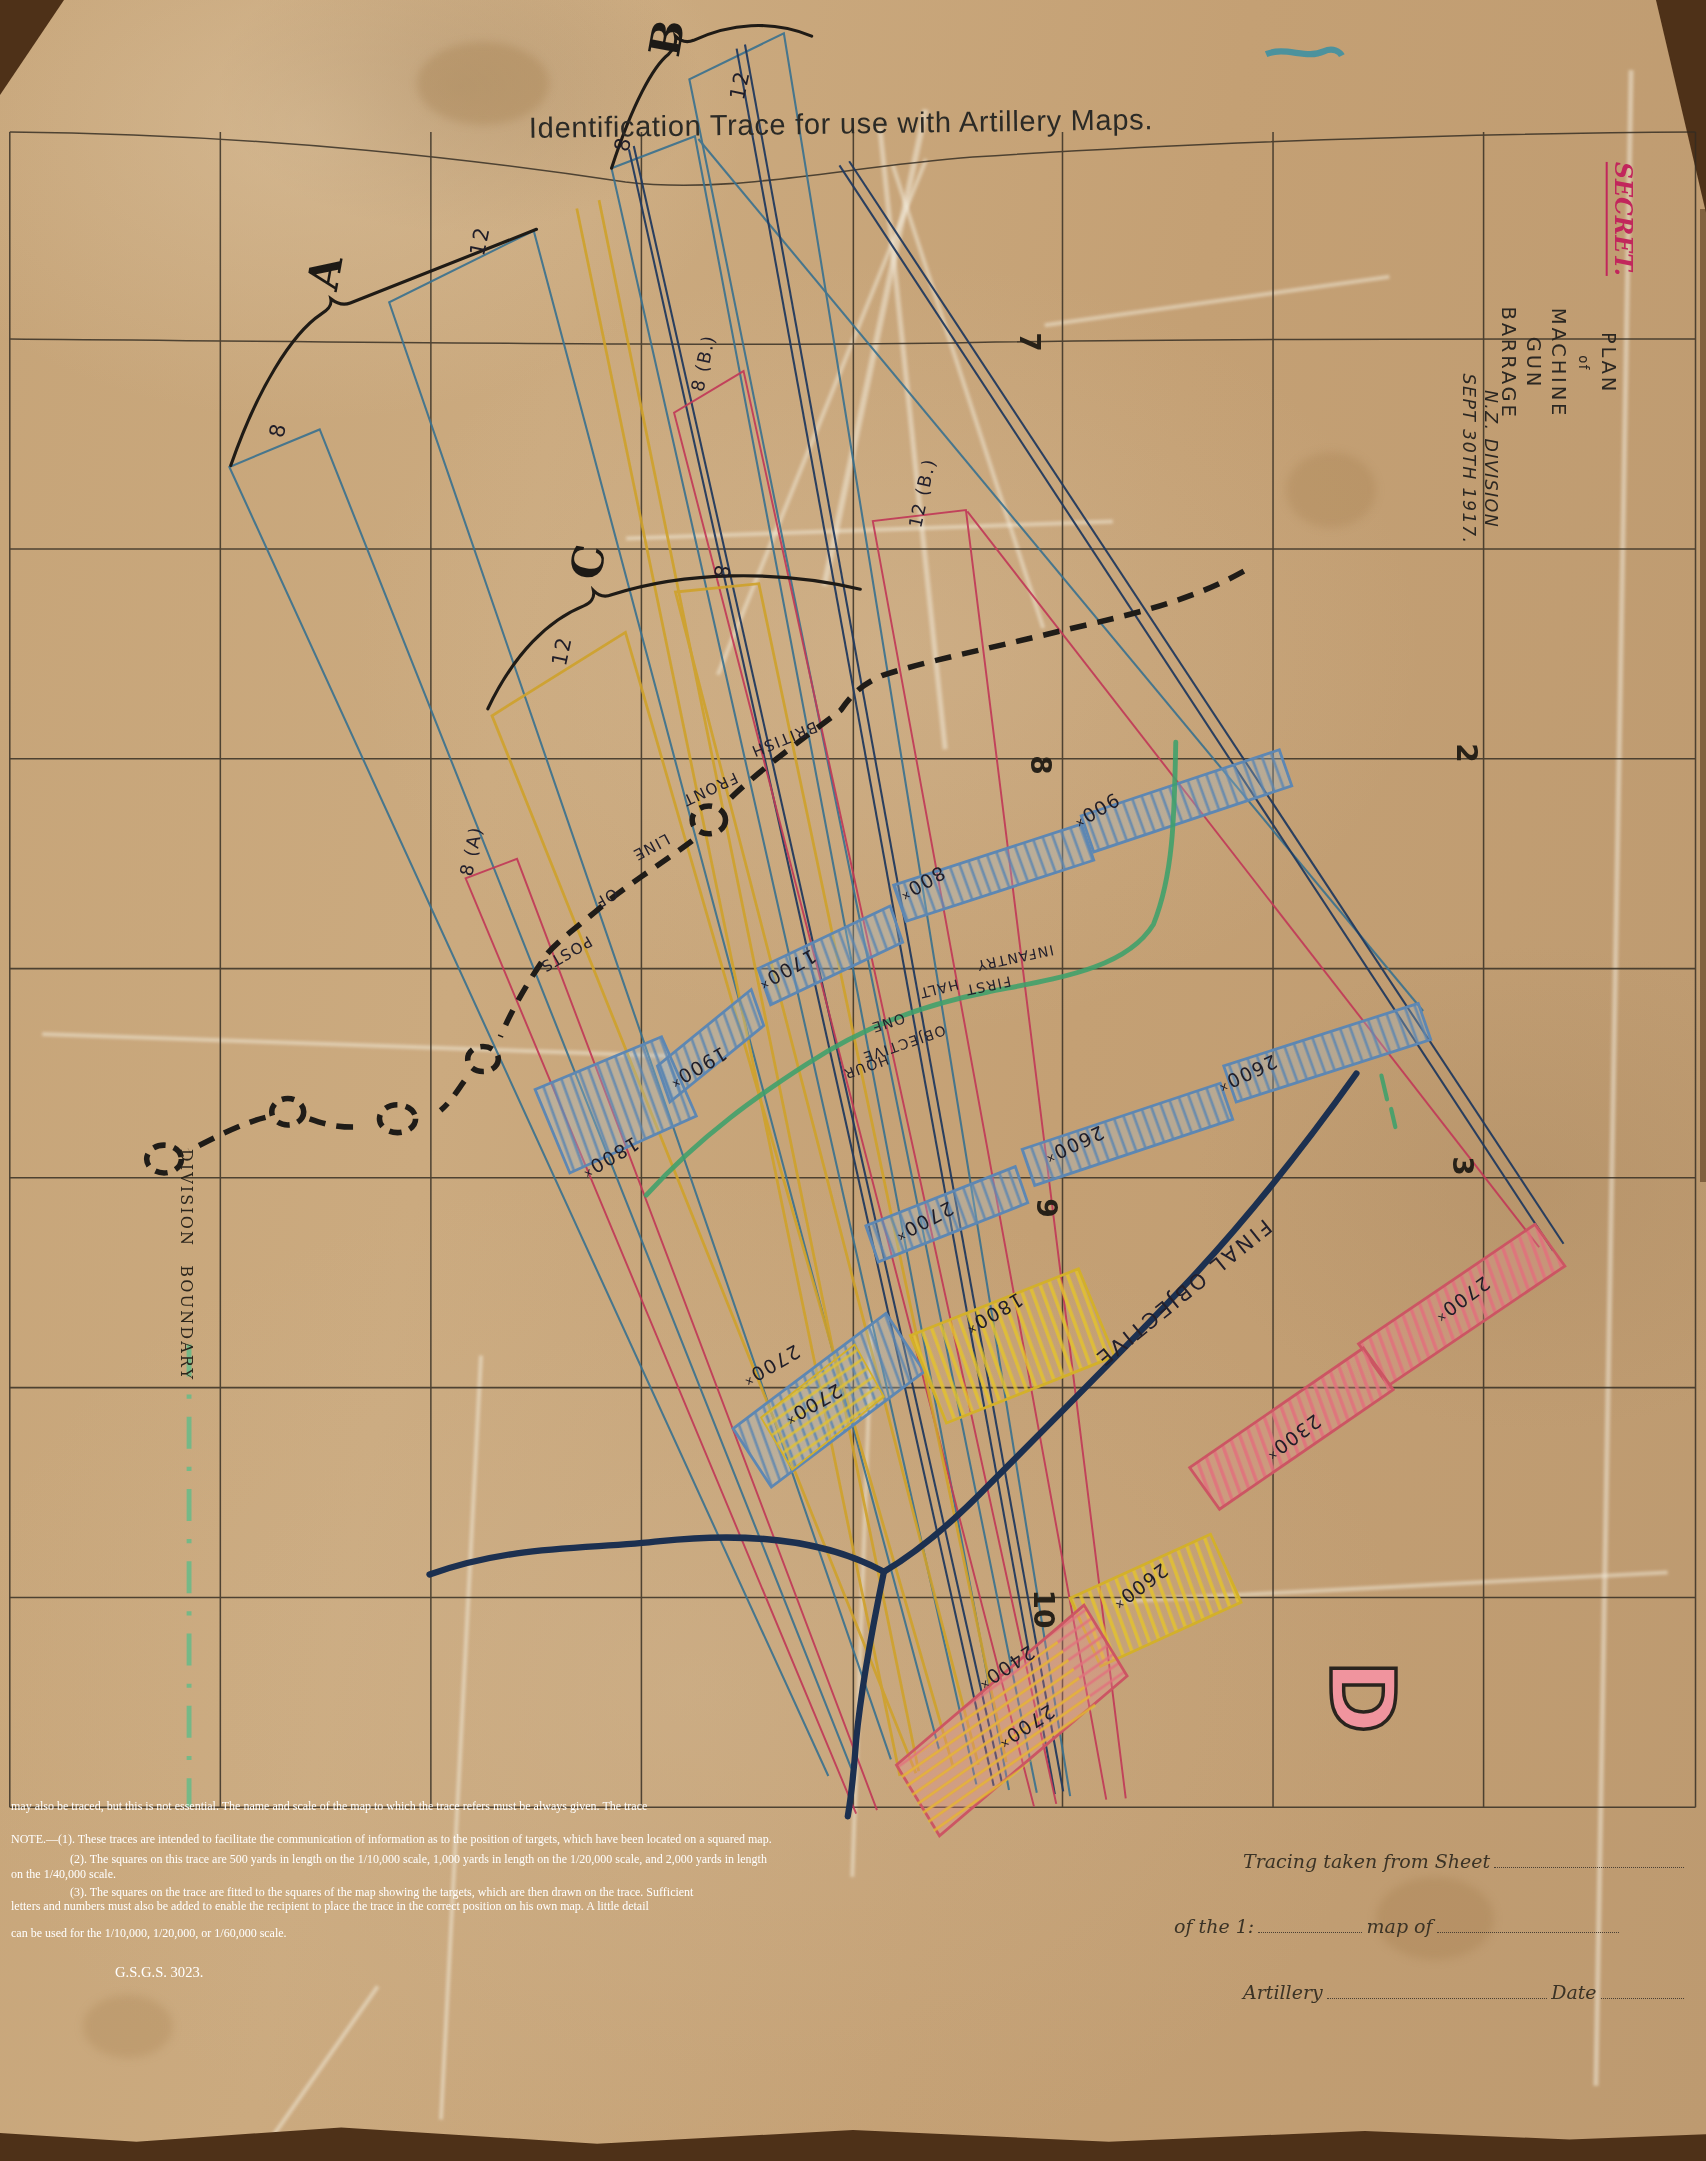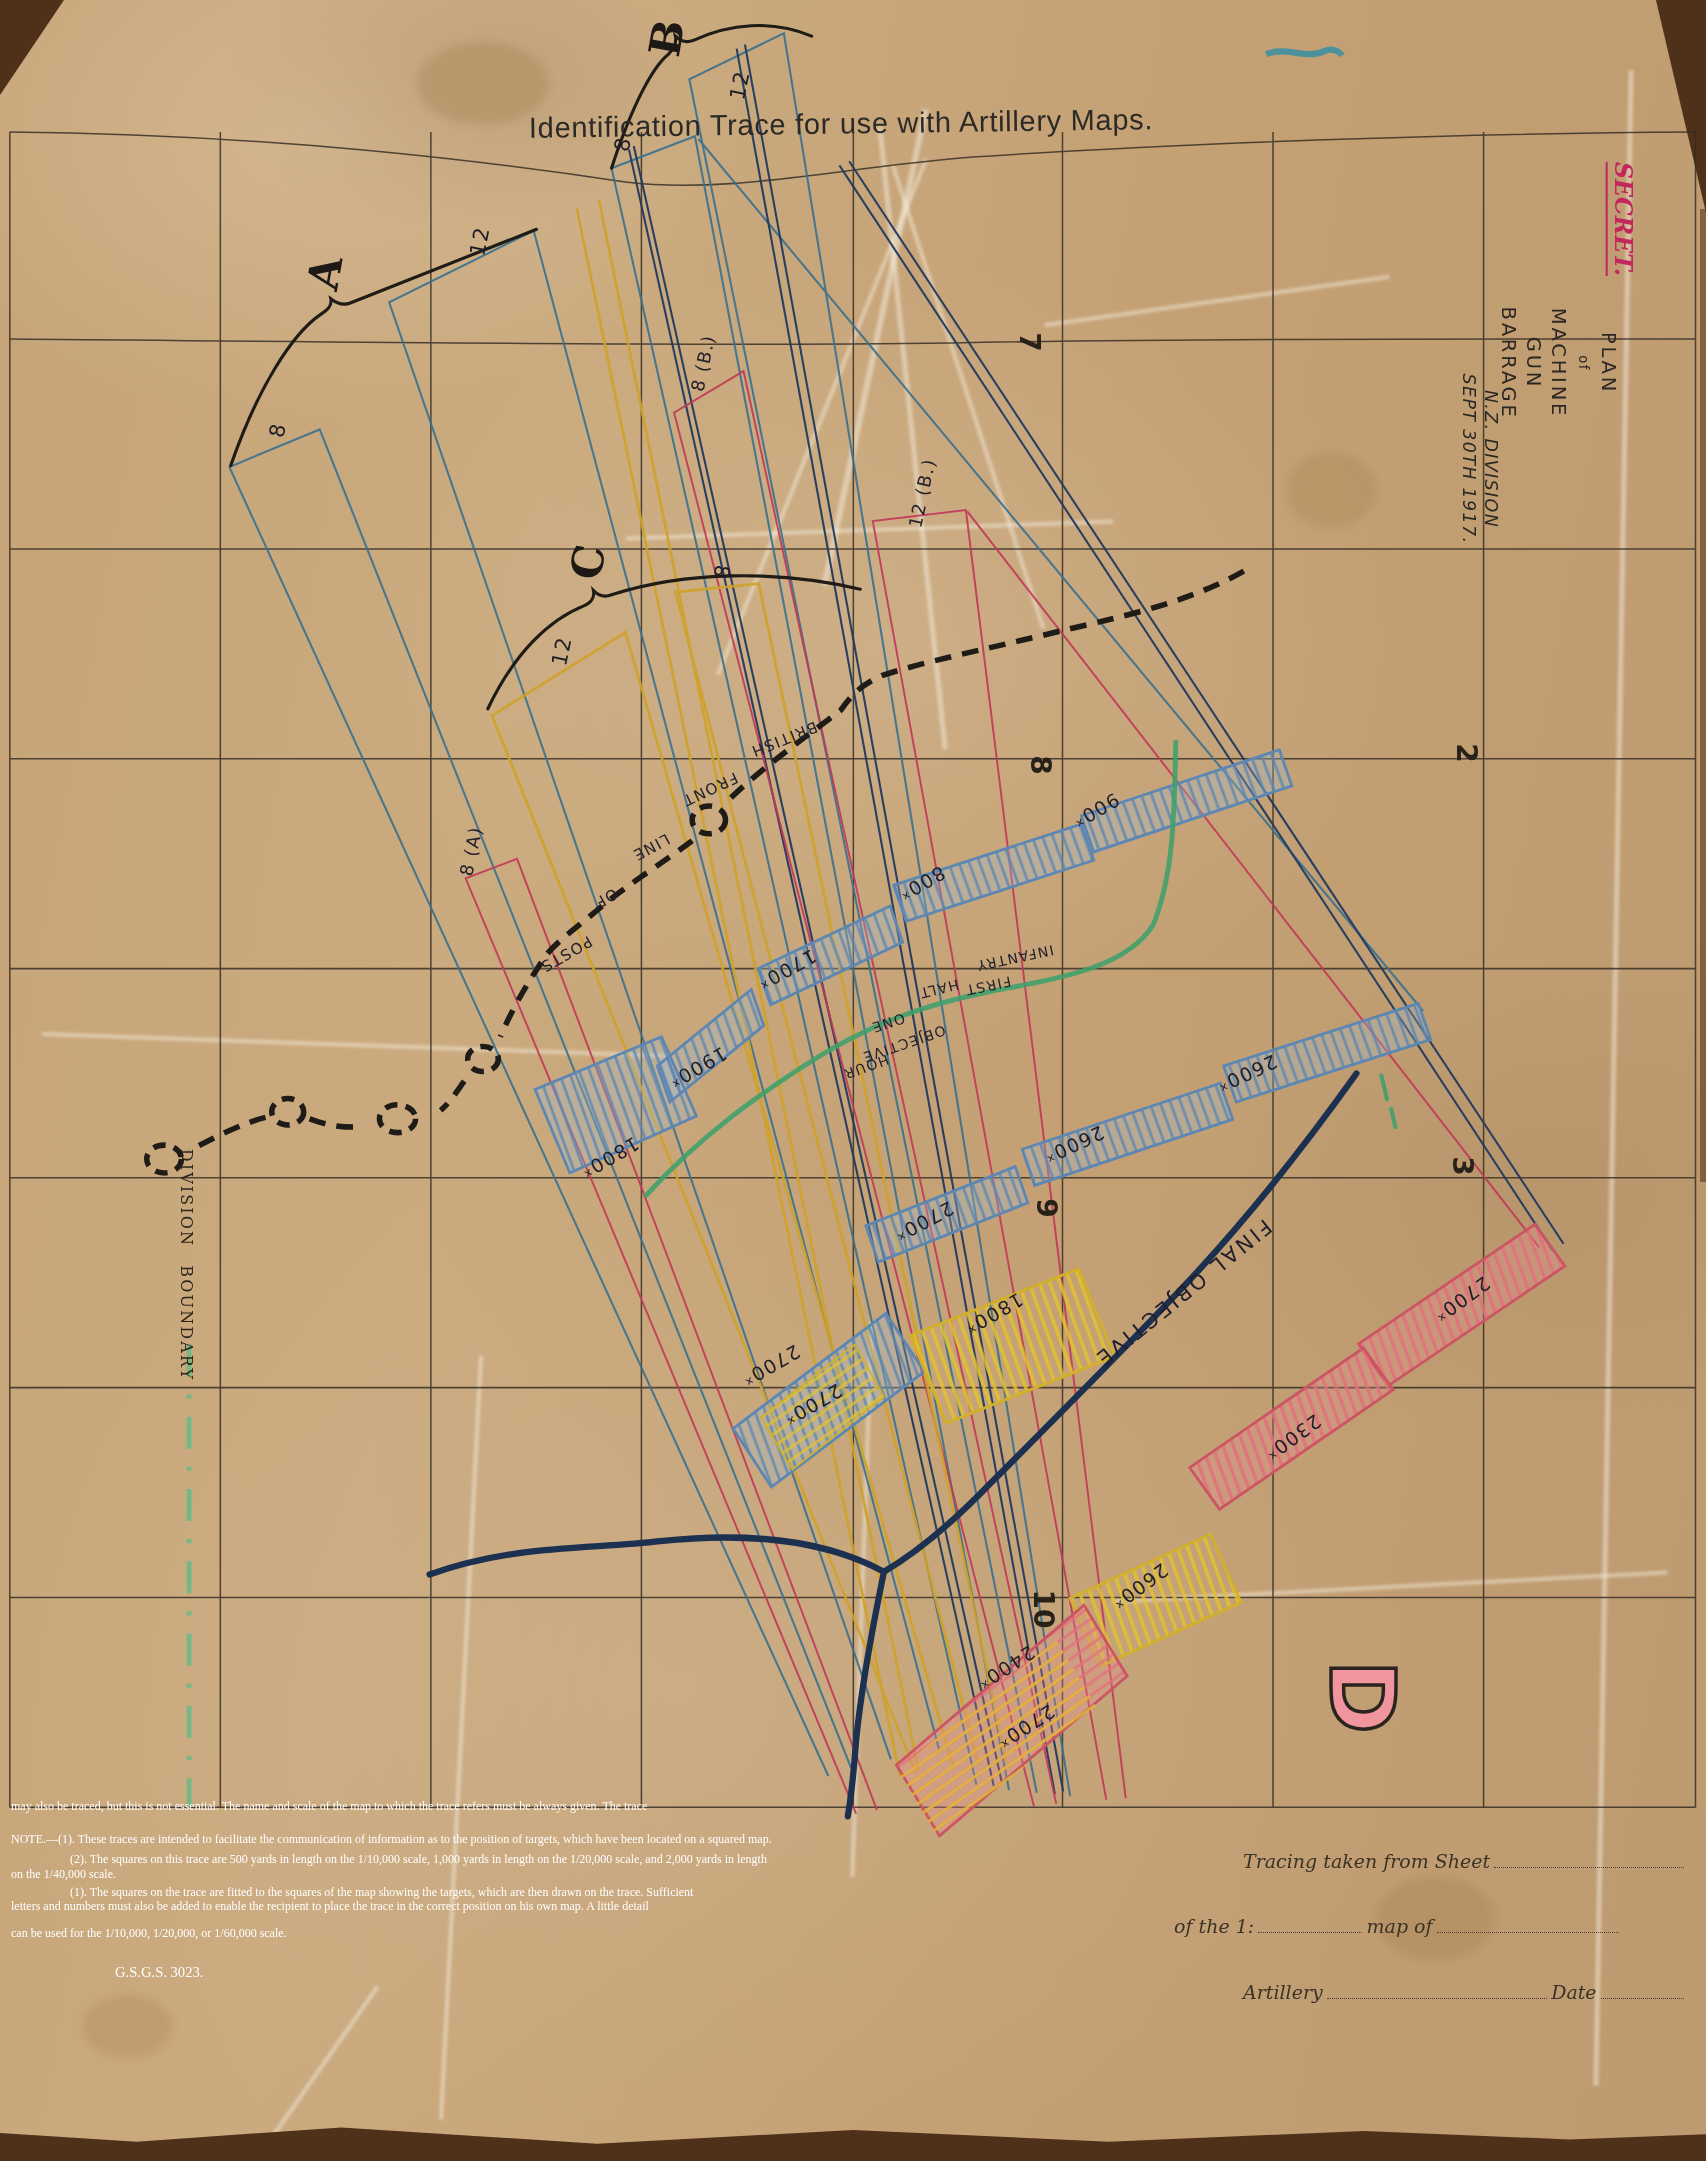--- a/index.html
+++ b/index.html
@@ -274,21 +274,21 @@
 <span class="lbl hand" style="left:888px;top:1023px;transform:translate(-50%,-50%) rotate(162deg);font-size:14px;">ONE</span>
 <span class="lbl hand" style="left:866px;top:1067px;transform:translate(-50%,-50%) rotate(160deg);font-size:14px;">HOUR</span>
 <span class="lbl hand" style="left:904px;top:1044px;transform:translate(-50%,-50%) rotate(161deg);font-size:14px;">OBJECTIVE</span>
 <span class="lbl hand" style="left:1183px;top:1293px;transform:translate(-50%,-50%) rotate(141deg);font-size:21px;letter-spacing:2.8px;">FINAL OBJECTIVE</span>
 
 <span class="lbl serif" style="left:186px;top:1265px;transform:translate(-50%,-50%) rotate(90deg);font-size:16px;letter-spacing:2.1px;word-spacing:11px;font-variant:small-caps;color:#2b251c;">DIVISION BOUNDARY</span>
 
 <span class="note-line" style="left:11px;top:1832px;">NOTE.—(1).  These traces are intended to facilitate the communication of information as to the position of targets, which have been located on a squared map.</span>
 <span class="note-line" style="left:70px;top:1852px;text-align:right;">(2).  The squares on this trace are 500 yards in length on the 1/10,000 scale, 1,000 yards in length on the 1/20,000 scale, and 2,000 yards in length</span>
 <span class="note-line" style="left:11px;top:1867px;">on the 1/40,000 scale.</span>
-<span class="note-line" style="left:70px;top:1885px;">(1).  The squares on the trace are fitted to the squares of the map showing the targets, which are then drawn on the trace.  Sufficient</span>
+<span class="note-line" style="left:70px;top:1885px;">(3).  The squares on the trace are fitted to the squares of the map showing the targets, which are then drawn on the trace.  Sufficient</span>
 <span class="note-line" style="left:11px;top:1899px;">letters and numbers must also be added to enable the recipient to place the trace in the correct position on his own map.  A little detail</span>
 <span class="note-line" style="left:11px;top:1799px;">may also be traced, but this is not essential.  The name and scale of the map to which the trace refers must be always given.  The trace</span>
 <span class="note-line" style="left:11px;top:1926px;">can be used for the 1/10,000, 1/20,000, or 1/60,000 scale.</span>
 <span class="note-line" style="left:115px;top:1964px;font-size:14.6px;">G.S.G.S. 3023.</span>
 
 <div class="form-row" style="left:1243px;top:1850px;width:445px;">
   <span>Tracing taken from Sheet</span>
     <div class="dots"></div>
 </div>
 <div class="form-row" style="left:1174px;top:1915px;width:449px;">

